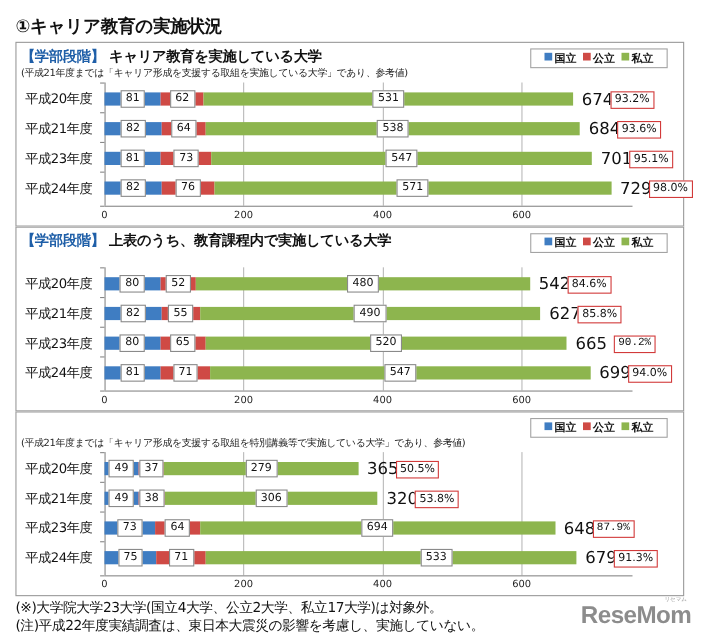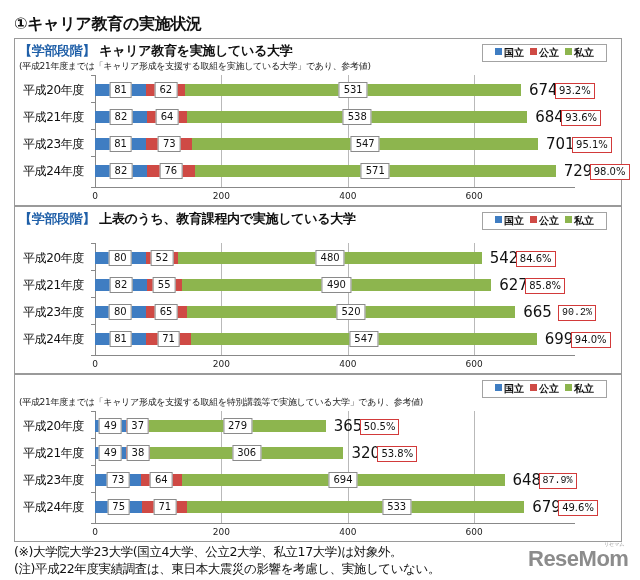--- a/index.html
+++ b/index.html
@@ -188,21 +188,21 @@
       <div class="total" style="left: 497.536px; top: 98px;">648</div>
       <div class="pct" style="left: 523.536px; top: 98px; font-family: Liberation Mono, monospace;">87.9%</div>
       <div class="row-label" style="top: 124px;">平成24年度</div>
       <div class="seg" style="left: 80px; width: 47.4px; top: 126px; background: rgb(63, 125, 194);"></div>
       <div class="dl" style="left: 103.7px; top: 124px;">75</div>
       <div class="seg" style="left: 127.4px; width: 44.872px; top: 126px; background: rgb(207, 74, 69);"></div>
       <div class="dl" style="left: 149.836px; top: 124px;">71</div>
       <div class="seg" style="left: 172.272px; width: 336.856px; top: 126px; background: rgb(141, 181, 78);"></div>
       <div class="dl" style="left: 340.7px; top: 124px; margin-left: 41px;">533</div>
       <div class="total" style="left: 517.128px; top: 125px;">679</div>
-      <div class="pct" style="left: 543.128px; top: 125px;">49.6%</div>
+      <div class="pct" style="left: 543.128px; top: 125px;">91.3%</div>
     </div>
   </div>
 
 <div class="footnote" style="top:544px;">(※)大学院大学23大学(国立4大学、公立2大学、私立17大学)は対象外。</div>
 <div class="footnote" style="top:561px;">(注)平成22年度実績調査は、東日本大震災の影響を考慮し、実施していない。</div>
 
 <div class="logo">ReseMom</div>
 <div class="logo-small">リセマム</div>
 
 </body></html>

